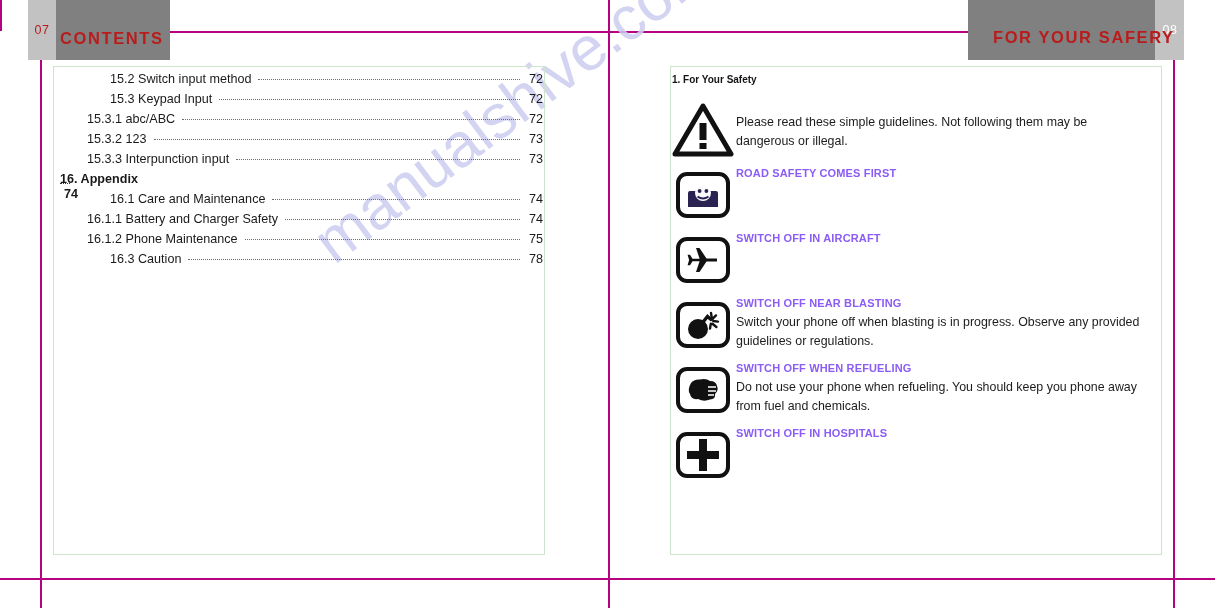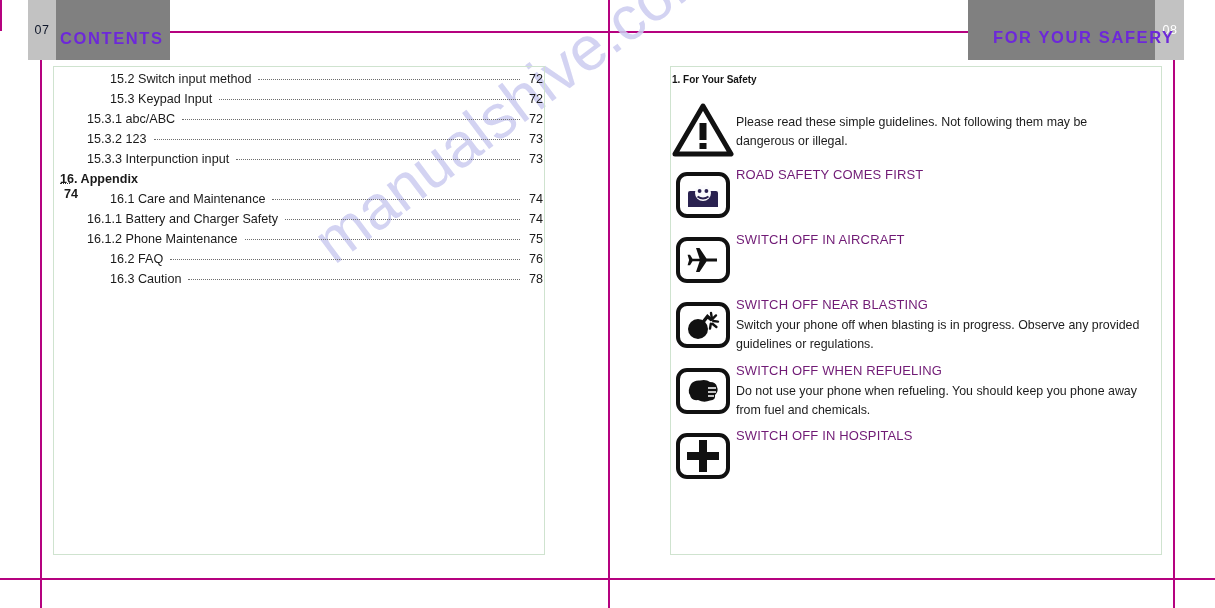--- a/index.html
+++ b/index.html
@@ -21,25 +21,25 @@
   #frame-bot-right  {left:608px; top:578px; width:607px; height:1.5px;}
   #frame-edge-left  {left:0;     top:0;     width:1.5px; height:31px;}
   .hdr-num{position:absolute;background:#c2c2c2;}
   .hdr-num span{
     position:absolute;left:0;top:0;width:100%;
     text-align:center;color:#ffffff;
     font-size:13px;letter-spacing:.5px;
     line-height:60px;
   }
   .hdr-title{
-    position:absolute;color:#6d28d9;font-weight:bold;
+    position:absolute;color:#b91c1c;font-weight:bold;
     font-size:16.5px;letter-spacing:1.6px;
   }
   #hdrnum-left {left:31px;  top:18px;width:22px; height:25px;background:transparent;}
-  #hdrnum-left span{line-height:25px;font-size:12.5px;color:#0f172a;}
+  #hdrnum-left span{line-height:25px;font-size:12.5px;color:#b91c1c;}
   #title-left  {left:60px;  top:29px;}
   #hdrnum-right{left:1158px;top:18px;width:24px; height:25px;background:transparent;}
   #hdrnum-right span{line-height:25px;font-size:12.5px;color:#ffffff;}
   #title-right {left:993px; top:28px;}
 
   
   #greybar-left {position:absolute;left:28px;  top:0;width:28px;height:60px;background:#c2c2c2;}
   #greybar-right{position:absolute;left:1155px;top:0;width:29px;height:60px;background:#c2c2c2;}
   #greyblock-left {position:absolute;left:56px; top:0;width:114px;height:60px;background:#808080;}
   #greyblock-right{position:absolute;left:968px;top:0;width:187px;height:60px;background:#808080;}
@@ -80,21 +80,21 @@
     font-size:10px;font-weight:bold;color:#141414;
   }
   #safety-list{position:absolute;left:670px;top:102px;width:492px;}
   .safety-item{position:relative;display:flex;margin-bottom:9px;}
   .safety-icon{
     flex:0 0 66px;width:66px;height:56px;
     display:flex;align-items:center;justify-content:center;
   }
   .safety-text{flex:1 1 auto;padding-right:18px;}
   .safety-heading{
-    font-size:13px;font-weight:normal;color:#701a75;
+    font-size:11px;font-weight:bold;color:#8b5cf6;
     letter-spacing:.15px;margin:0 0 4px 0;
   }
   .safety-body{
     font-size:12.4px;color:#1c1c1c;line-height:1.52;margin:0;
   }
   .safety-item.first .safety-text{padding-top:11px;}
 
   .rbox{
     width:54px;height:46px;border:4.5px solid #111;
     border-radius:11px;display:flex;align-items:center;justify-content:center;
@@ -182,25 +182,20 @@
       <span class="toc-label">16.1.1 Battery and Charger Safety</span>
       <span class="toc-dots"></span>
       <span class="toc-page">74</span>
     </div>
     <div class="toc-row lvl3">
       <span class="toc-label">16.1.2 Phone Maintenance</span>
       <span class="toc-dots"></span>
       <span class="toc-page">75</span>
     </div>
     <div class="toc-row lvl2">
-      <span class="toc-label">16.2 FAQ</span>
-      <span class="toc-dots"></span>
-      <span class="toc-page">76</span>
-    </div>
-    <div class="toc-row lvl2">
       <span class="toc-label">16.3 Caution</span>
       <span class="toc-dots"></span>
       <span class="toc-page">78</span>
     </div>
   </div>
 
 <div class="page-box" id="box-right"></div>
 <div id="safety-title">1. For Your Safety</div>
 <div id="safety-list">
     <div class="safety-item first">

